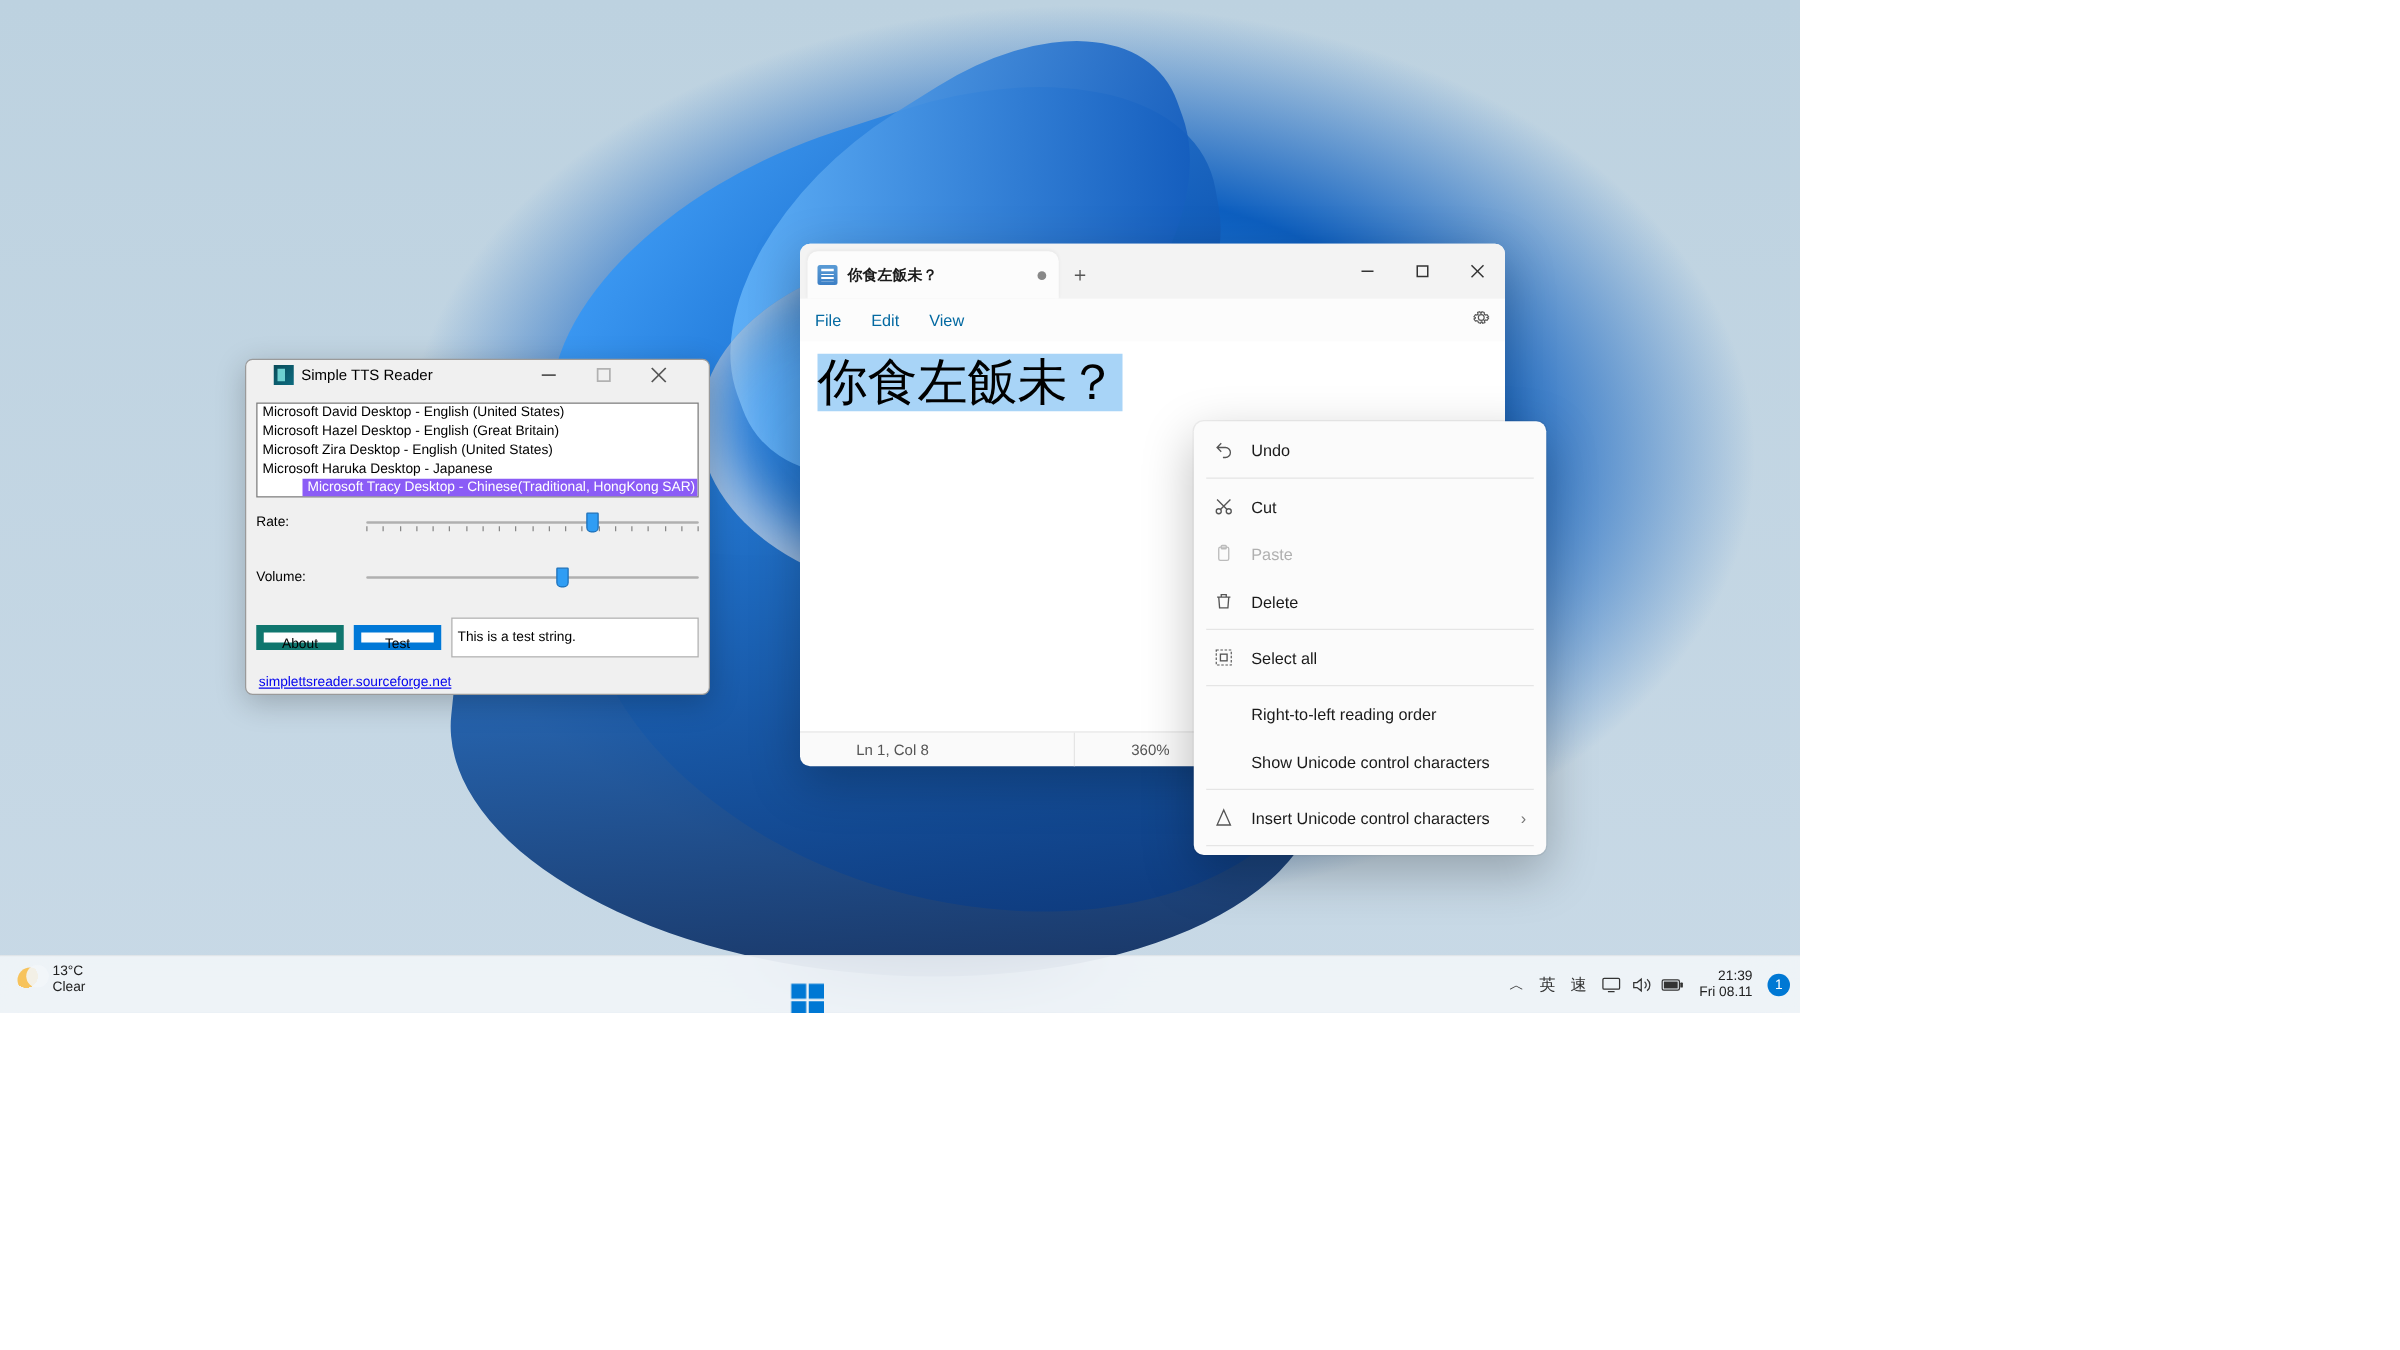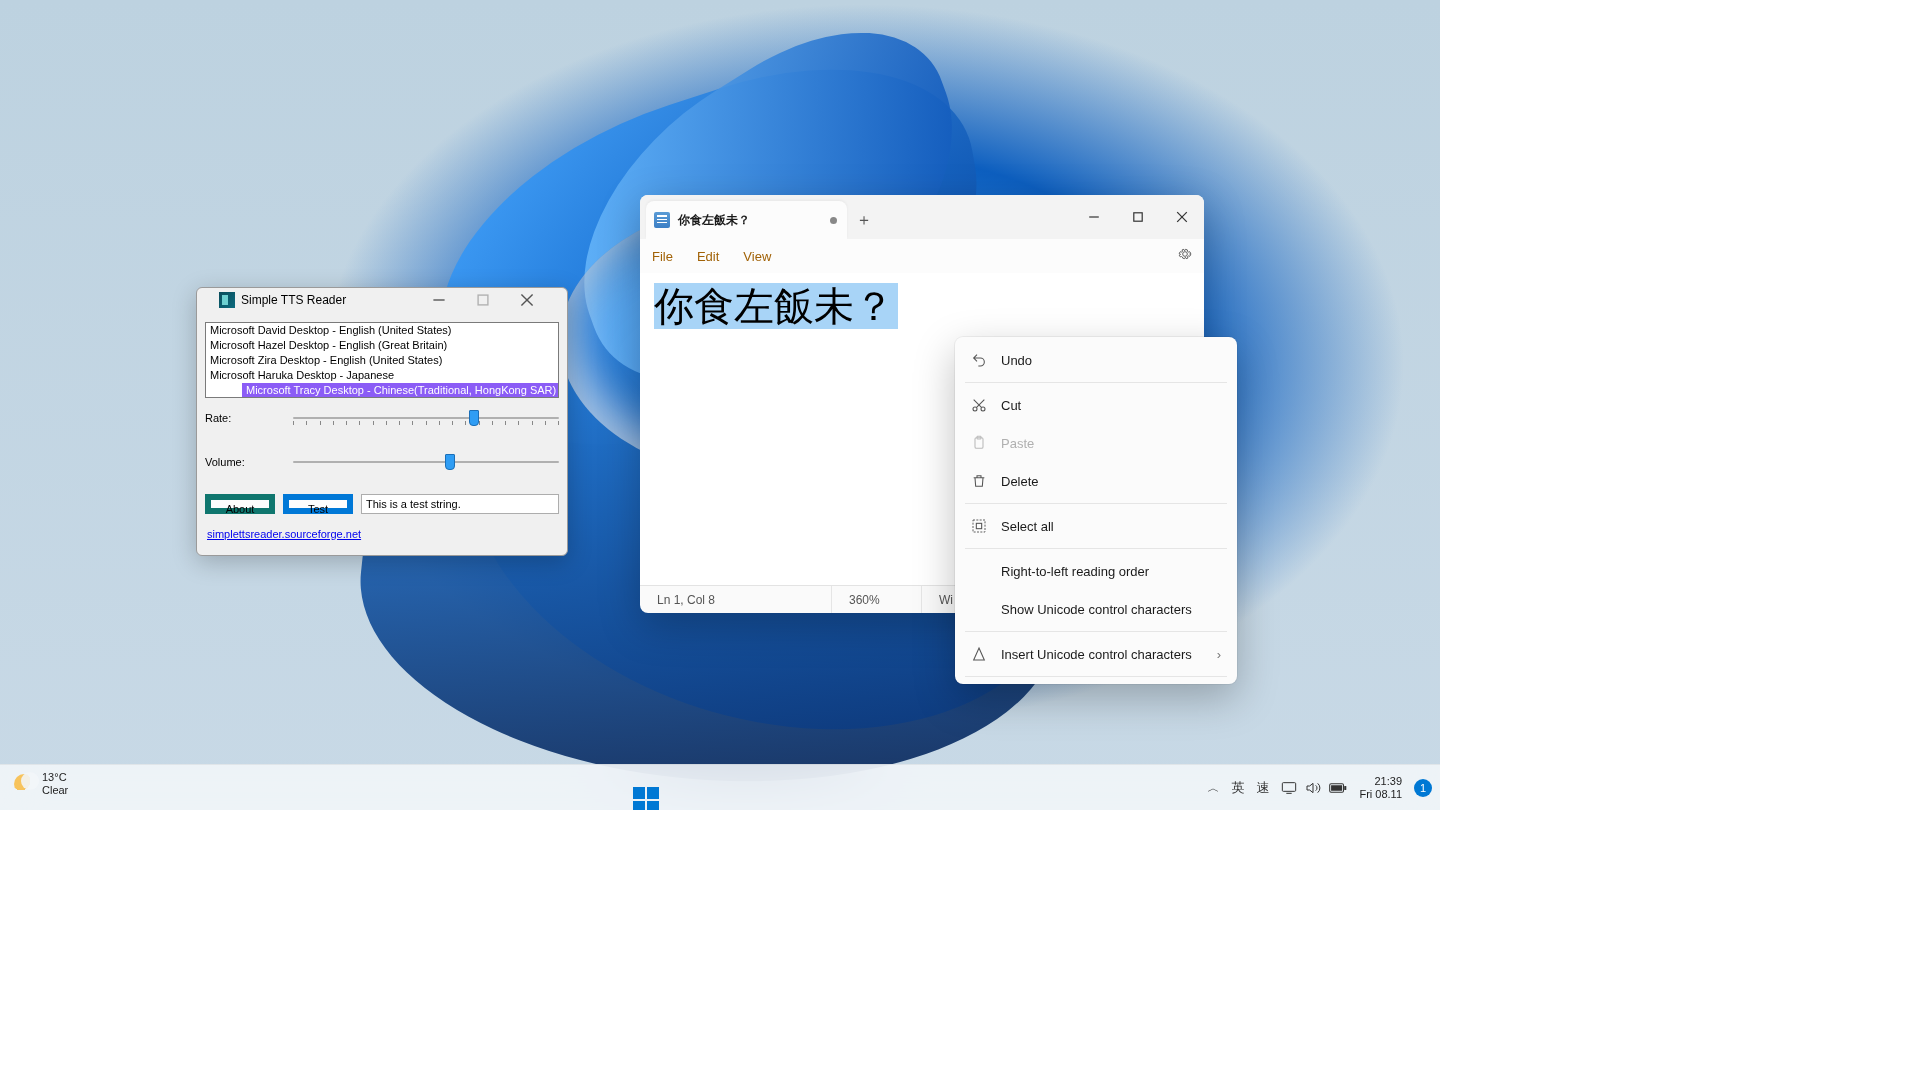--- a/index.html
+++ b/index.html
@@ -36,46 +36,46 @@
 .voice-item.selected { background:#8b5cf6; color:#fff;margin-left:36px; }
 .tts-row { display:flex; align-items:center; margin-top:10px;}
 .tts-label { width:88px; font-size:11px; color:#000; }
 .slider-wrap { flex:1; position:relative; height:20px; }
 .slider-track { position:absolute; top:9px; left:0; right:0; height:2px; background:#b0b0b0; border-radius:1px;}
 .slider-ticks { position:absolute; top:13px; left:0; right:0; display:flex; justify-content:space-between;}
 .slider-ticks span { width:1px; height:4px; background:#888;}
 .slider-thumb { position:absolute; top:2px; width:10px; height:16px; background:#2f9df4; border:1px solid #1b6fb8; border-radius:1px 1px 4px 4px;}
 .tts-btnrow { display:flex; gap:8px; margin-top:22px; align-items:center; }
 .tts-btn { width:70px; height:20px; font-size:11px; background:#fdfdfd; border:6px solid #0f766e; text-align:center; line-height:18px;}
-.tts-inp { flex:1; height:20px; border:1px solid #adadad; background:#fff; padding:0 4px; font-size:11px; }
+.tts-inp { flex:1; height:32px; border:1px solid #adadad; background:#fff; padding:0 4px; font-size:11px; }
 .tts-link { font-size:11px; color:#0000ee; text-decoration:underline; margin:14px 0 0 2px; display:inline-block;}
 
 
 .notepad {
   position: absolute; left: 640px; top: 195px; width: 564px; height: 418px;
   background: #fafafa; border-radius: 8px; box-shadow: 0 12px 40px rgba(0,0,0,0.25);
   display:flex; flex-direction:column;
 }
 .np-cap { height: 44px; display:flex; align-items:stretch; background:#f3f3f3; border-radius:8px 8px 0 0;}
 .np-tab { display:flex; align-items:center; background:#fcfcfc; border-radius:8px 8px 0 0; margin:6px 0 0 6px; padding:0 10px 0 8px; box-shadow: 0 -1px 3px rgba(0,0,0,0.05);}
 .np-tab-icon { width:16px;height:16px; margin-right:8px; background: linear-gradient(#5a9bd5,#3c7fc5); border-radius:2px; position:relative;}
 .np-tab-icon::before{content:"";position:absolute;left:3px;top:3px;right:3px;height:2px;background:#fff;}
 .np-tab-icon::after{content:"";position:absolute;left:3px;top:7px;right:3px;bottom:3px;background:repeating-linear-gradient(#fff 0 1px, transparent 1px 3px);}
 .np-tab-title { font-size:12px; font-weight:600; color:#1a1a1a; min-width:140px; }
 .np-tab-dot { width:7px;height:7px;border-radius:50%;background:#888;margin-left:12px;}
 .np-new-tab { width:34px; display:flex; align-items:center; justify-content:center; color:#555; font-size:16px; margin-top:6px;}
 .np-wincap { margin-left:auto; display:flex; }
 .np-wc-btn { width:44px; display:flex; align-items:center; justify-content:center; color:#333;}
 .np-menubar { height:34px; display:flex; align-items:center; padding:0 12px; gap:24px; background:#fcfcfc; }
-.np-menu { font-size:13px; color:#a16207;}
+.np-menu { font-size:13px; color:#0369a1;}
 .np-gear { margin-left:auto; }
 .np-text { flex:1; background:#fff; padding: 10px 14px; position:relative;}
 .np-selection { display:inline-block; background:#a8d4f7; font-size:40px; line-height:1.15; color:#000; padding:0 4px 0 0; font-family:"Microsoft JhengHei","Segoe UI",sans-serif;}
 .np-status { height:28px; border-top:1px solid #e3e3e3; display:flex; align-items:center; font-size:12px; color:#555;}
-.np-status > div { padding:0 17px; border-right:1px solid #e5e5e5; height:100%; display:flex; align-items:center;}
+.np-status > div { padding:0 17px; border-right:1px solid #e5e5e5; height:100%; display:flex; align-items:center;margin-left:28px;}
 .np-status > div:first-child { flex:0 0 192px;}
 .np-status > div:nth-child(2){flex:0 0 90px;}
 
 
 .context-menu {
   position:absolute; left: 955px; top: 337px; width: 282px;
   background:#fbfbfb; border-radius:8px; box-shadow: 0 14px 40px rgba(0,0,0,0.25), 0 0 0 1px rgba(0,0,0,0.05);
   padding:4px; font-size:13px;
 }
 .cm-item { height:38px; display:flex; align-items:center; padding:0 12px; border-radius:4px; gap:14px; color:#1a1a1a;}

